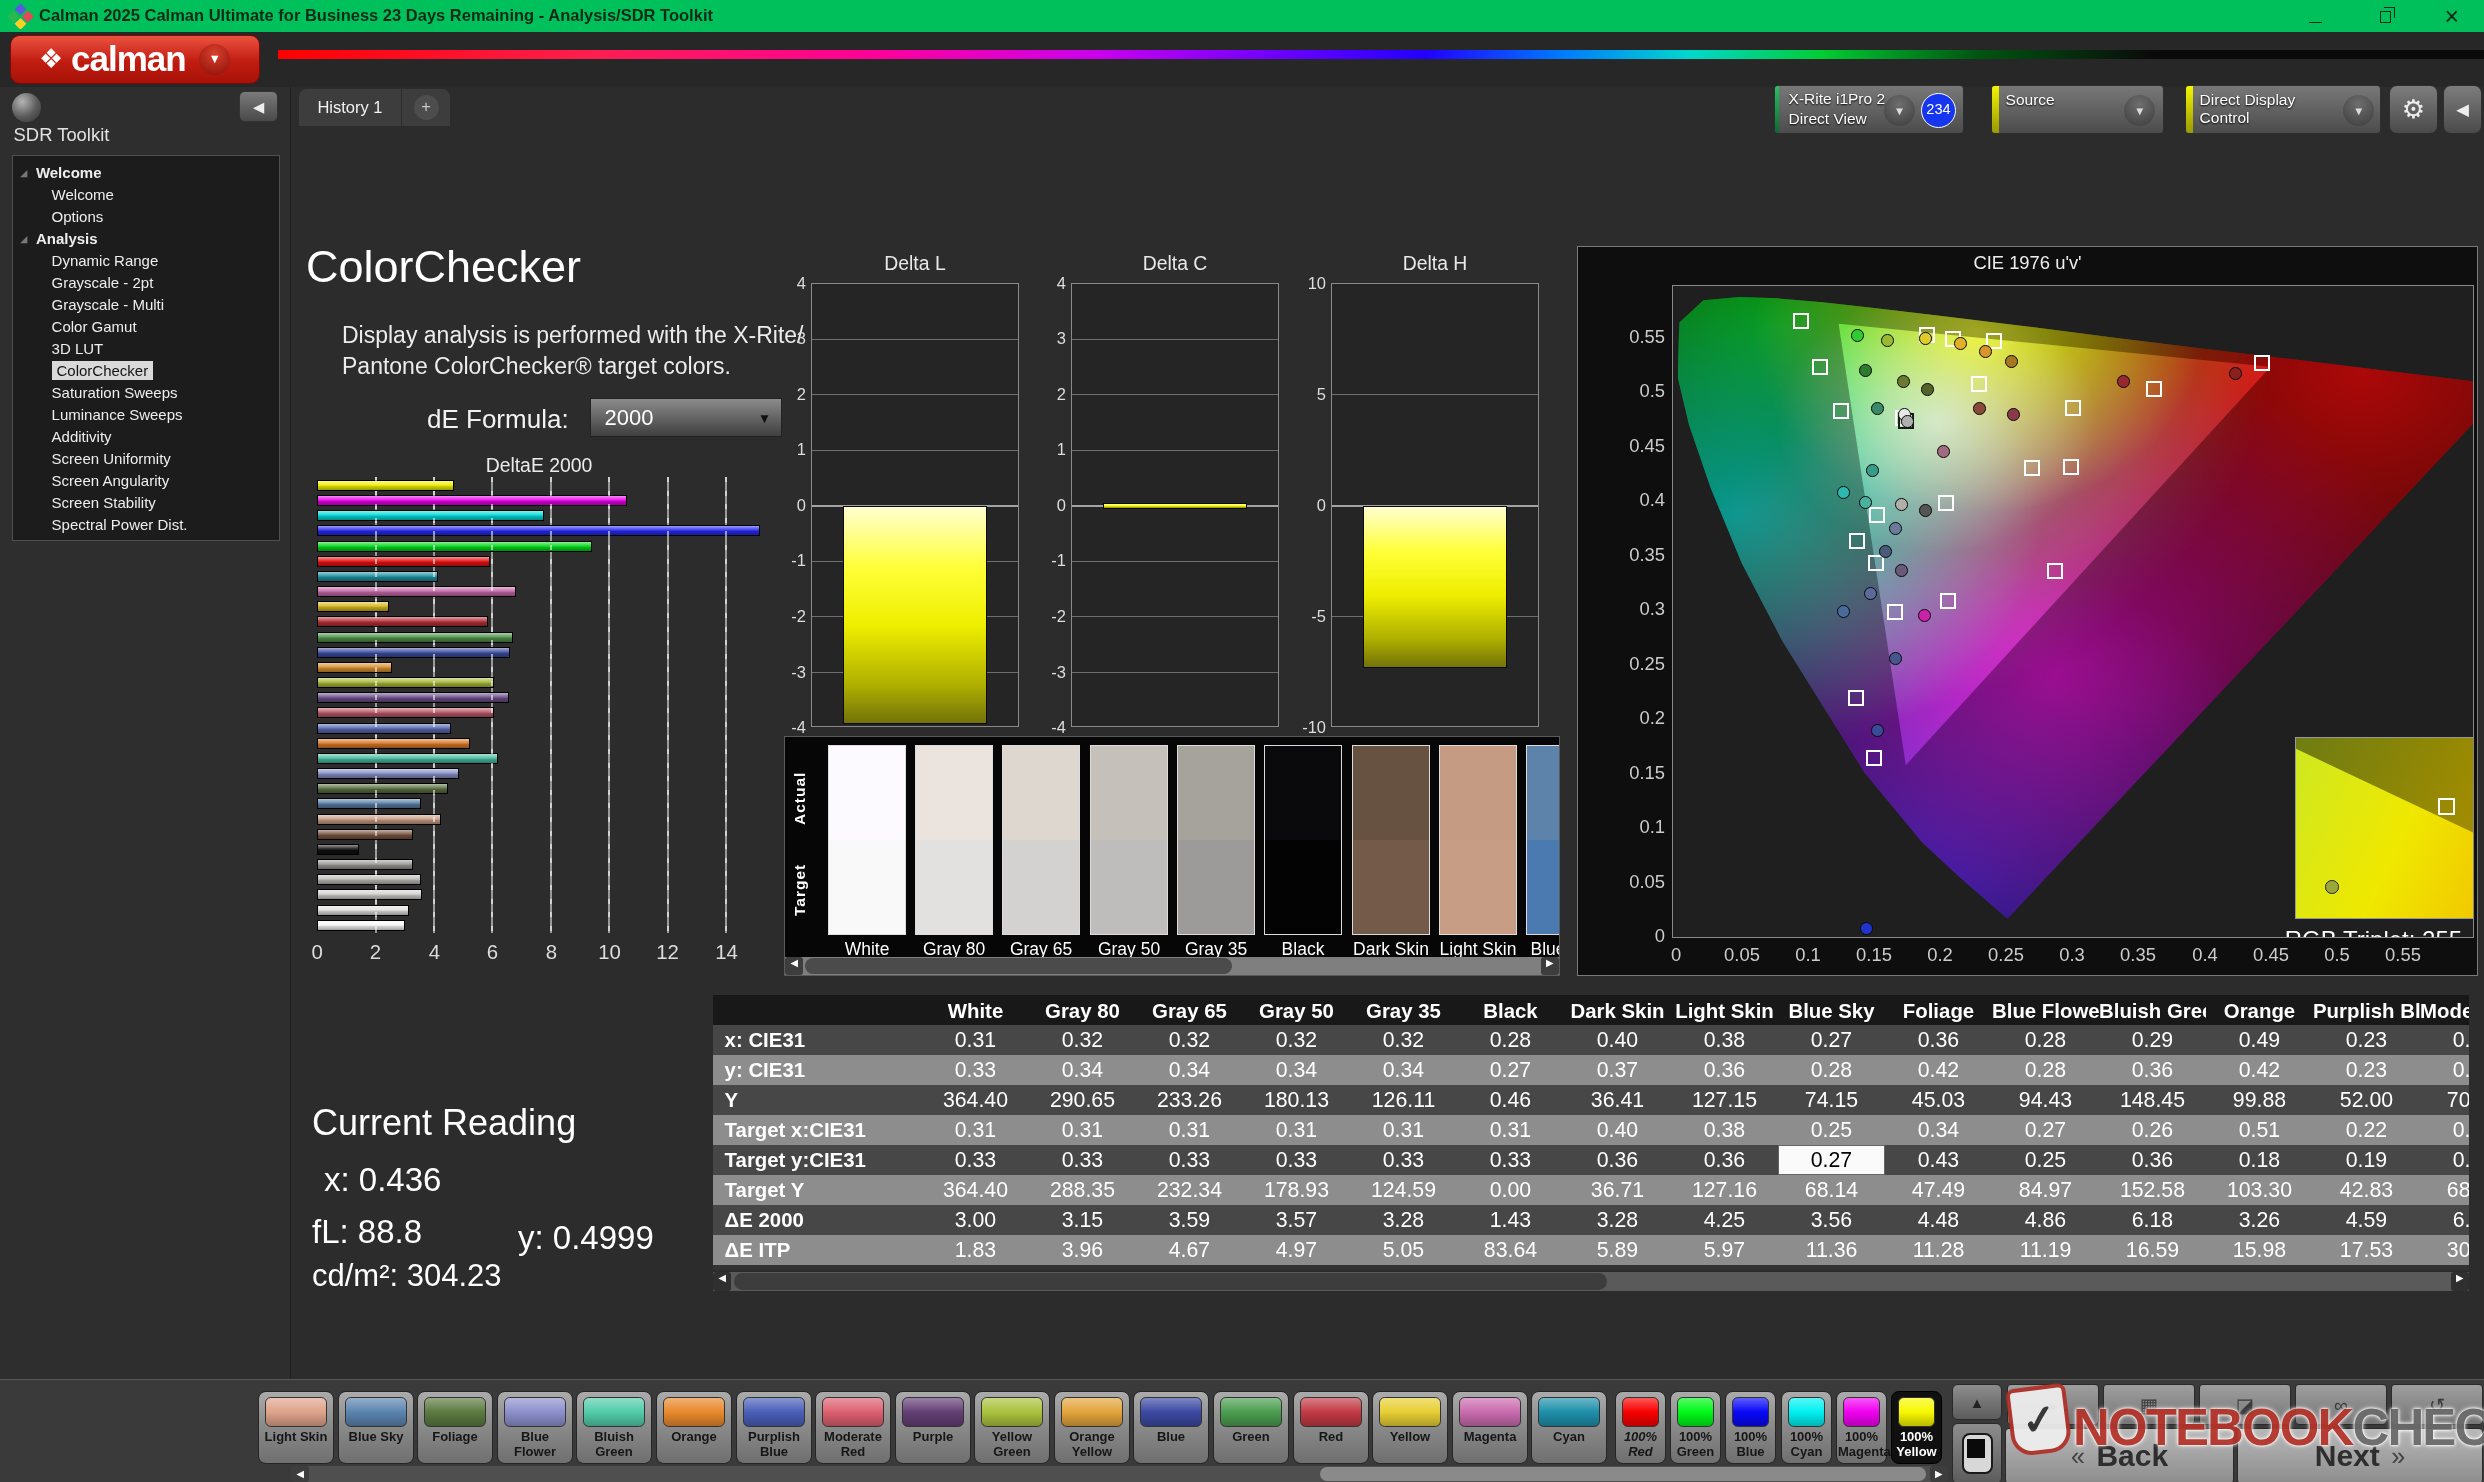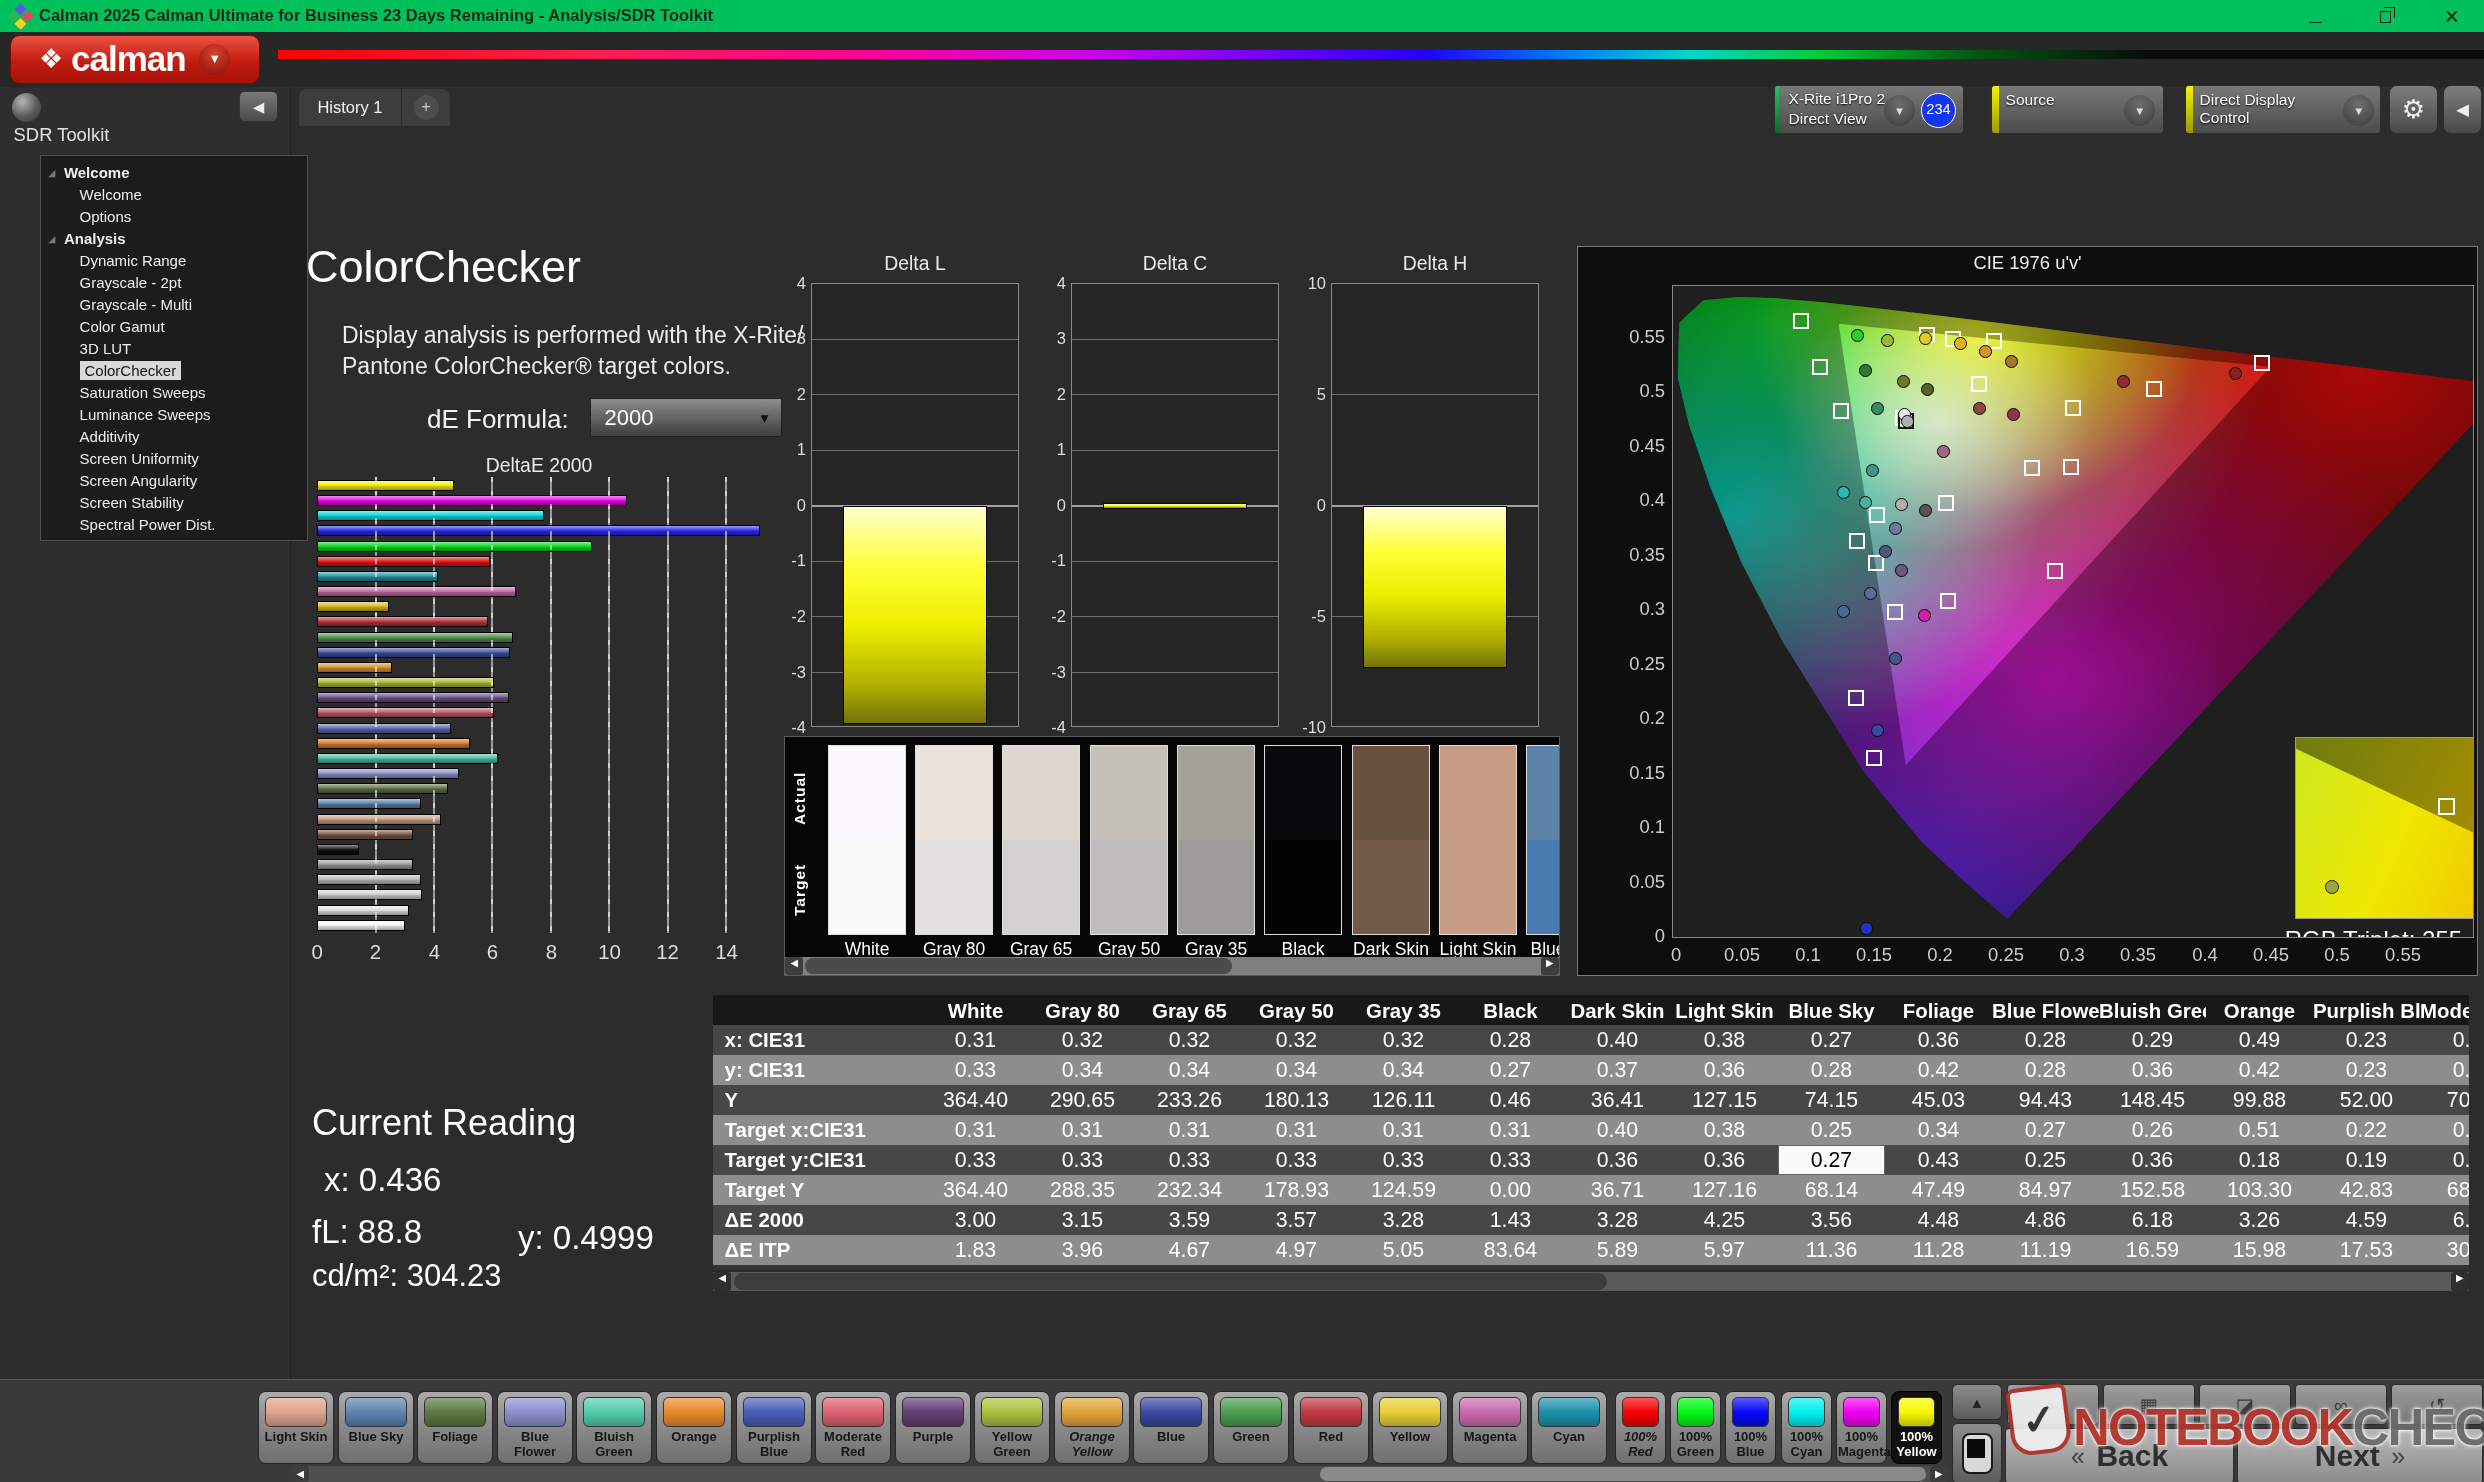--- a/index.html
+++ b/index.html
@@ -31,21 +31,21 @@
 
   
   #sidebar { left:0; top:87px; width:291px; height:1292px; background:#2e2e2e; border-right:1px solid #202020; }
   #sphere { position:absolute; left:11.6px; top:5.8px; width:29px; height:29px; border-radius:50%;
             background:radial-gradient(circle at 35% 30%,#b5b5b5,#5a5a5a 55%,#333); }
   #side-collapse { position:absolute; left:239px; top:3.9px; width:39px; height:31px; border-radius:5.8px;
                    background:linear-gradient(#7a7a7a,#4a4a4a); border:1px solid #333; color:#eee;
                    text-align:center; line-height:31px; font-size:14.6px; }
   #side-title { position:absolute; left:13.6px; top:37px; font-size:18.4px; color:#e2e2e2; }
   #tree { position:absolute; left:11.6px; top:68px; width:268px; height:386px; background:#1c1c1c;
-          border:1px solid #4f4f4f; padding-top:5.8px; overflow:hidden;margin-left:28px; }
+          border:1px solid #4f4f4f; padding-top:5.8px; overflow:hidden; }
   .tree-item { height:22px; line-height:22px; font-size:15px; color:#eee; padding-left:39px; white-space:nowrap; }
   .tree-item.group { padding-left:7.8px; font-weight:700; }
   .tree-item .exp { display:inline-block; width:15.5px; color:#777; font-size:8.7px; vertical-align:1.9px; }
   .tree-item .selbox { background:#d9d9d9; color:#141414; padding:1px 4.9px; }
 
   
   #tabstrip { left:299px; top:89px; width:151px; height:37px; background:#3d3d3d; border-radius:7.8px 7.8px 0 0; display:flex; }
   #tab-history { width:103px; text-align:center; line-height:37px; font-size:16.5px; color:#f2f2f2; border-right:1px solid #2c2c2c; }
   #tab-add { flex:1; display:flex; align-items:center; justify-content:center; }
   #tab-add span { width:25px; height:25px; border-radius:50%; background:#4d4d4d; color:#c9c9c9;
@@ -769,21 +769,21 @@
           <div class="plab">Moderate Red</div>
         </div>
         <div class="pbtn" style="left: 895px; width: 76px;">
           <div class="sw" style="background-color: rgb(100, 63, 117);"></div>
           <div class="plab">Purple</div>
         </div>
         <div class="pbtn" style="left: 974px; width: 76px;">
           <div class="sw" style="background-color: rgb(170, 194, 62);"></div>
           <div class="plab">Yellow Green</div>
         </div>
-        <div class="pbtn" style="left: 1054px; width: 76px; font-style: italic;">
+        <div class="pbtn" style="left: 1054px; width: 76px;">
           <div class="sw" style="background-color: rgb(226, 164, 60);"></div>
           <div class="plab">Orange Yellow</div>
         </div>
         <div class="pbtn" style="left: 1133px; width: 76px;">
           <div class="sw" style="background-color: rgb(60, 73, 162);"></div>
           <div class="plab">Blue</div>
         </div>
         <div class="pbtn" style="left: 1213px; width: 76px;">
           <div class="sw" style="background-color: rgb(75, 157, 80);"></div>
           <div class="plab">Green</div>

